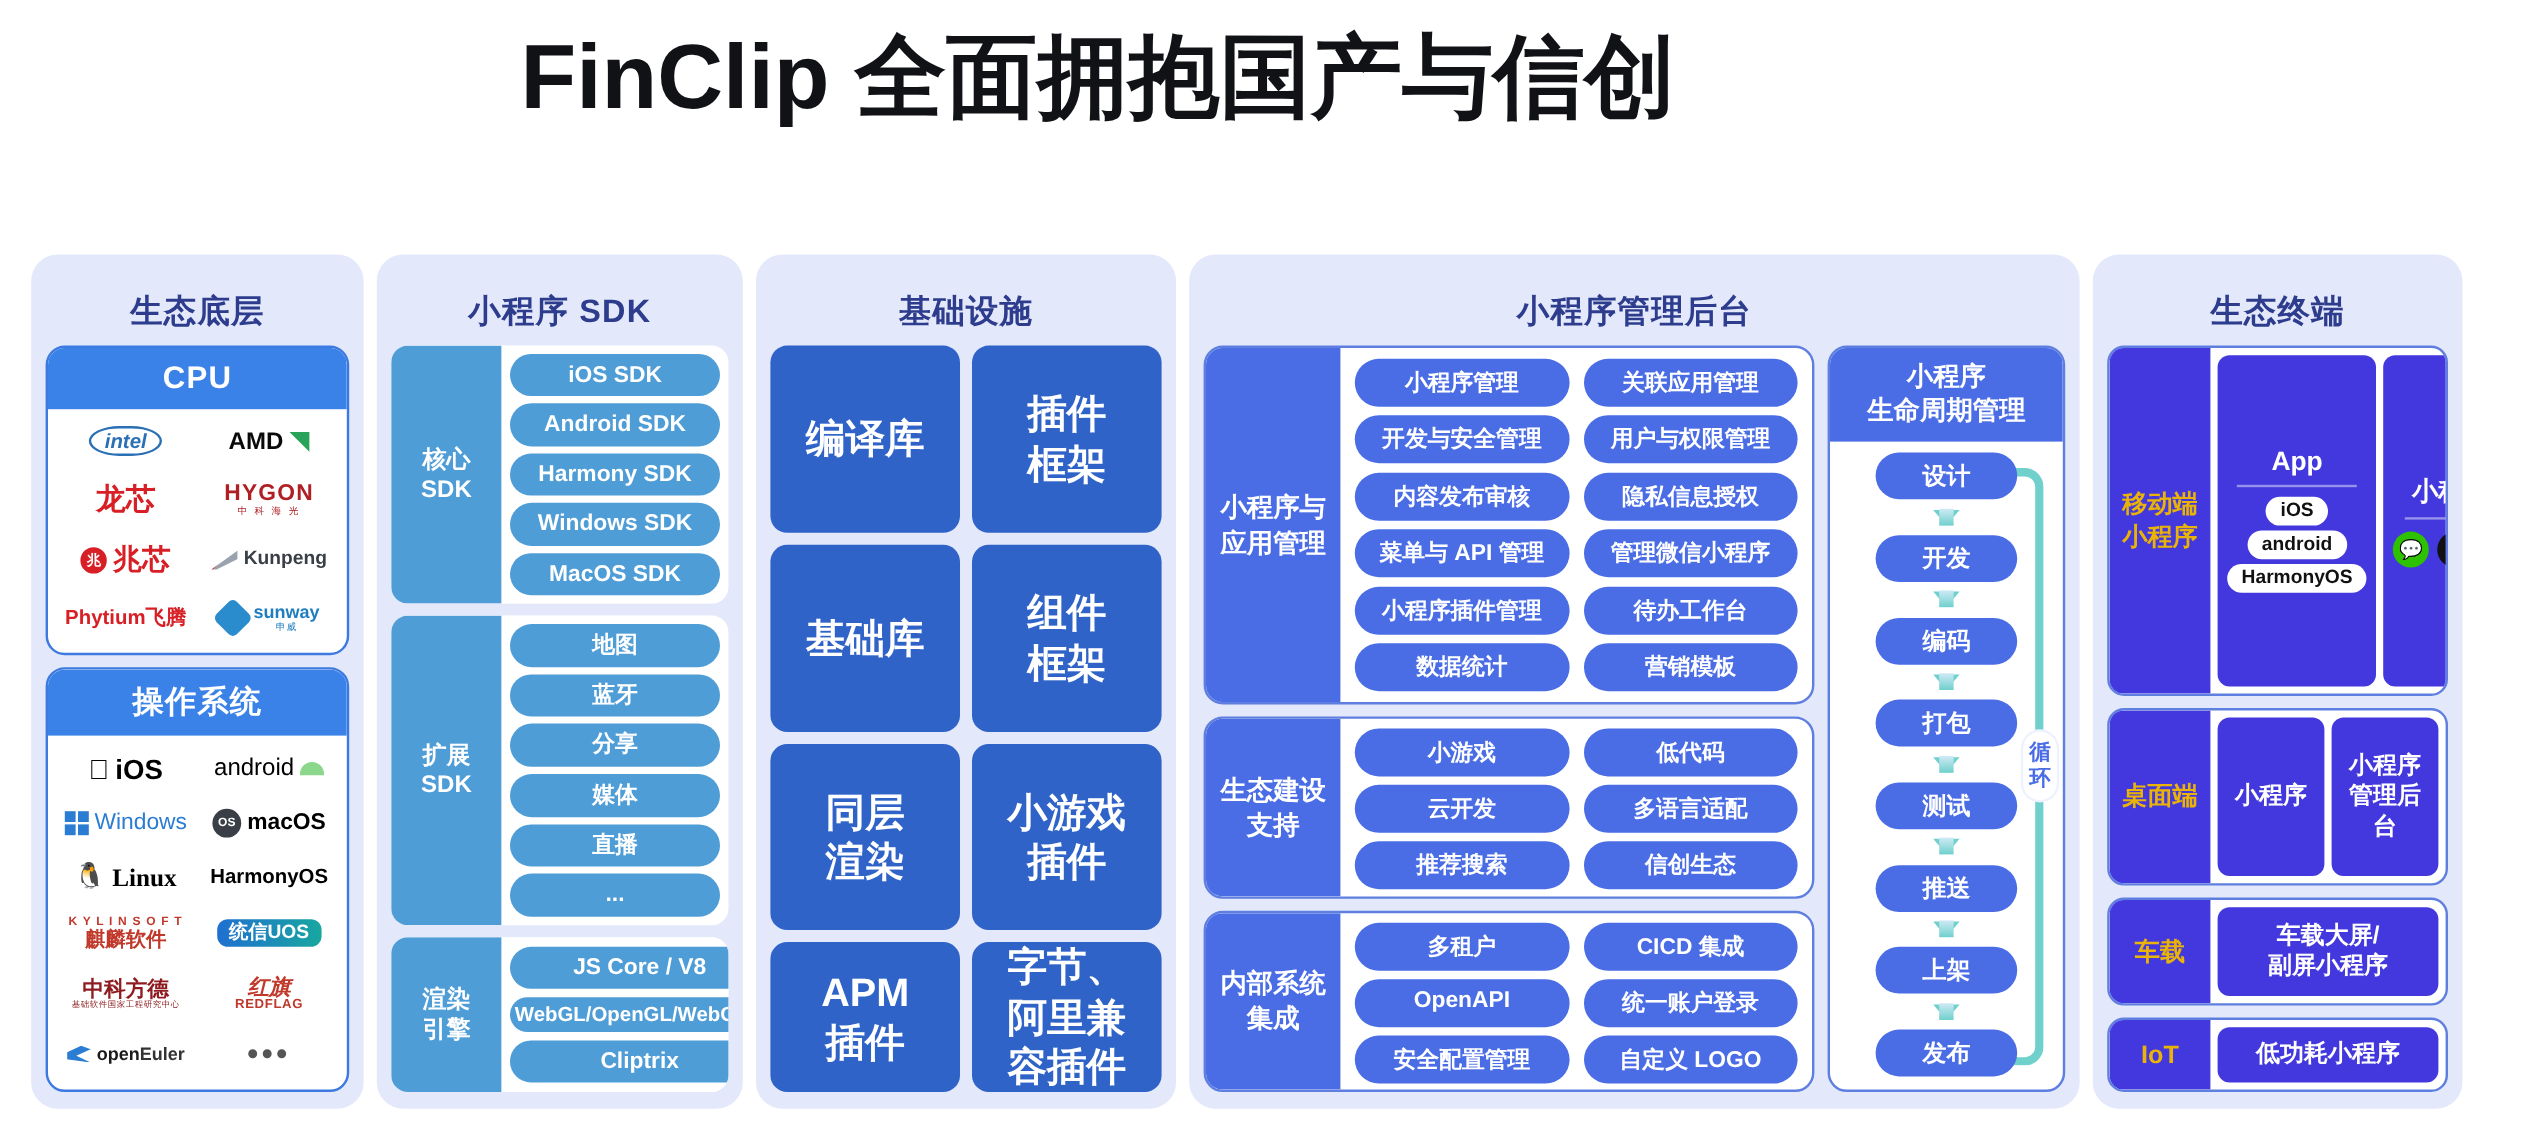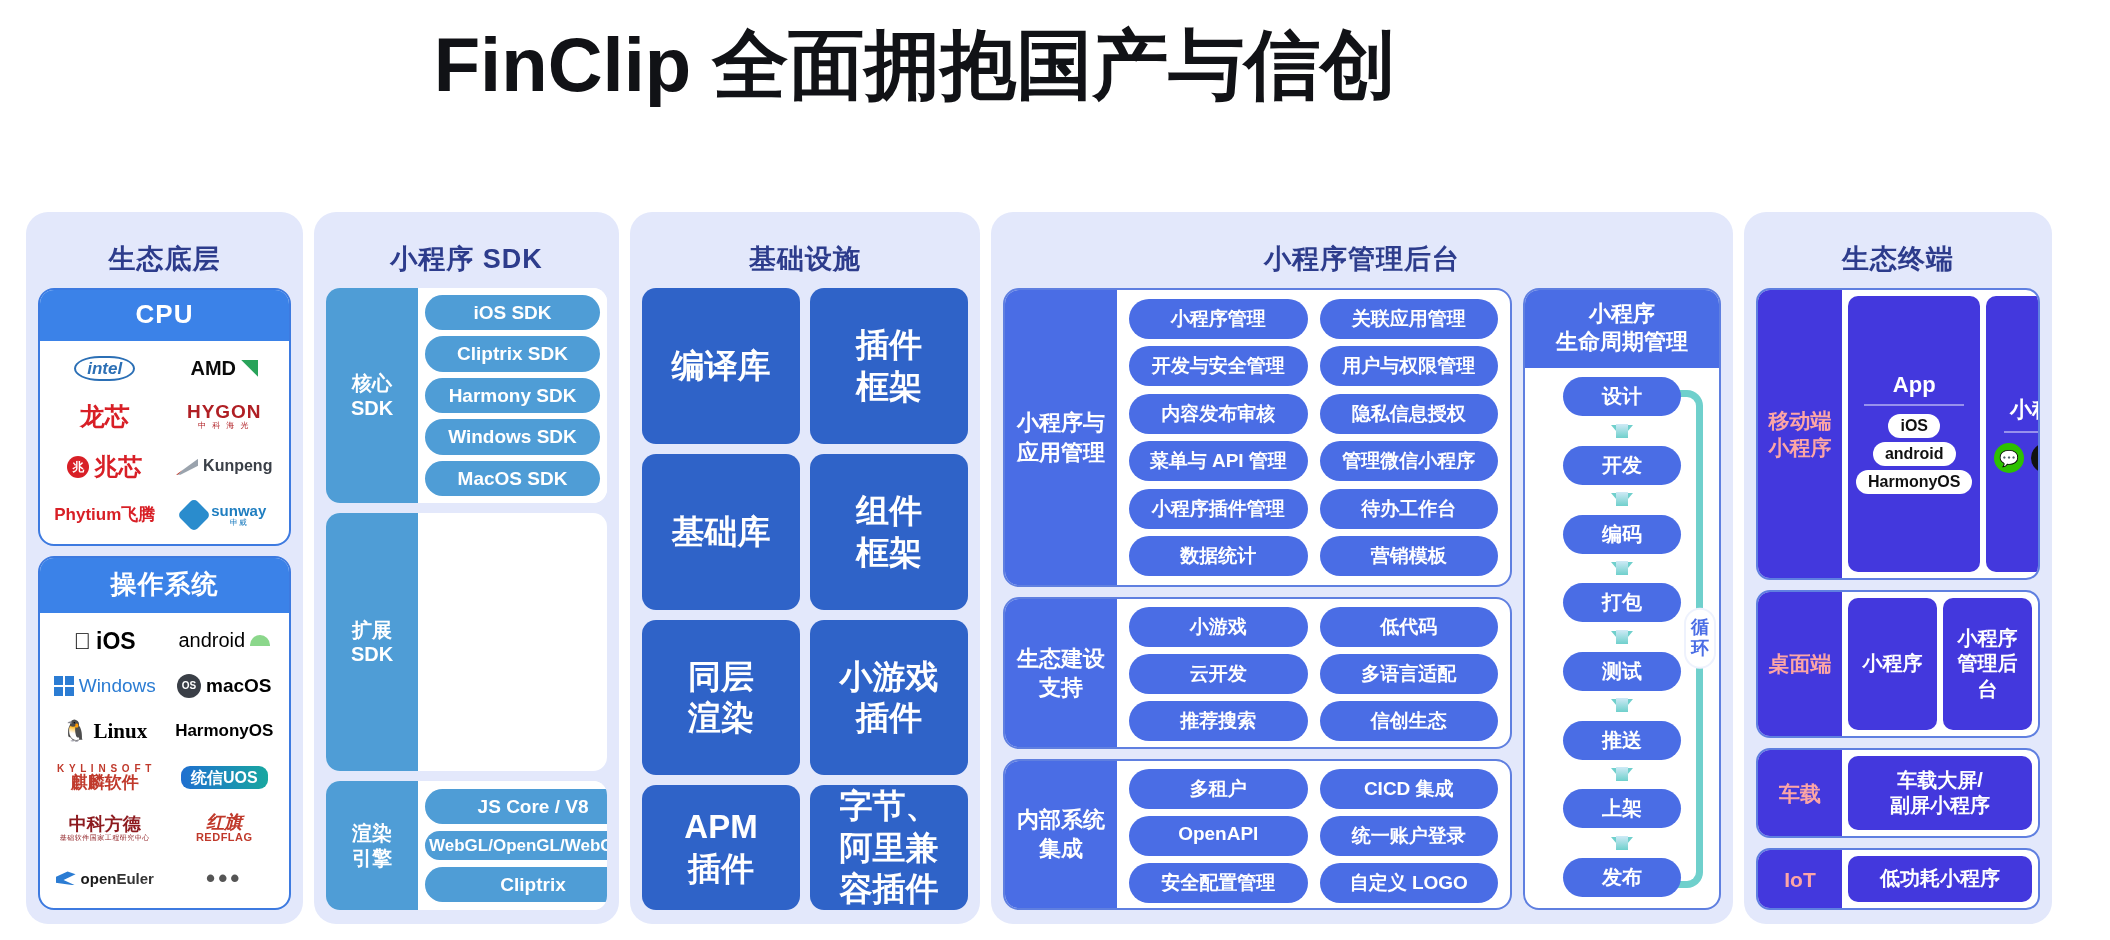--- a/index.html
+++ b/index.html
@@ -219,21 +219,21 @@
   
   .term-block {
     display: flex; background: #fff; border: 2px solid #5f7fe0;
     border-radius: 14px; overflow: hidden; min-height: 0;
   }
   .t-mobile { flex: 10; }
   .t-desk { flex: 5; }
   .t-car { flex: 3; }
   .t-iot { flex: 2; }
   .term-label {
-    background: #4338dd; color: #fca5a5;
+    background: #4338dd; color: #eab308;
     width: 84px; flex: 0 0 84px;
     display: flex; align-items: center; justify-content: center;
     font-size: 21px; font-weight: 700; text-align: center; line-height: 1.3;
   }
   .term-body { flex: 1; padding: 6px; display: flex; flex-direction: row; gap: 6px; min-height: 0; }
   .term-card {
     background: #4338dd; color: #fff; border-radius: 10px;
     padding: 7px 8px; display: flex; flex-direction: column;
     align-items: center; justify-content: center; flex: 1; min-height: 0;
   }
@@ -336,28 +336,36 @@
       </div>
     </div>
 
     <div class="col w-sdk">
       <div class="col-title">小程序 SDK</div>
       <div class="col-body" id="sdk-body">
           <div class="sdk-block" style="flex: 5 1 0%;">
             <div class="sdk-left">核心<br>SDK</div>
             <div class="sdk-right">
               <div class="sdk-pill">iOS SDK</div>
-              <div class="sdk-pill">Cliptrix SDK</div>
+              <div class="sdk-pill">Android SDK</div>
               <div class="sdk-pill">Harmony SDK</div>
               <div class="sdk-pill">Windows SDK</div>
               <div class="sdk-pill">MacOS SDK</div>
             </div>
           </div>
           <div class="sdk-block" style="flex: 6 1 0%;">
             <div class="sdk-left">扩展<br>SDK</div>
+            <div class="sdk-right">
+              <div class="sdk-pill">地图</div>
+              <div class="sdk-pill">蓝牙</div>
+              <div class="sdk-pill">分享</div>
+              <div class="sdk-pill">媒体</div>
+              <div class="sdk-pill">直播</div>
+              <div class="sdk-pill">...</div>
+            </div>
           </div>
           <div class="sdk-block" style="flex: 3 1 0%;">
             <div class="sdk-left">渲染<br>引擎</div>
             <div class="sdk-right">
               <div class="sdk-pill">JS Core / V8</div>
               <div class="sdk-pill two">WebGL/OpenGL/WebGPU</div>
               <div class="sdk-pill">Cliptrix</div>
             </div>
           </div>
         </div>

